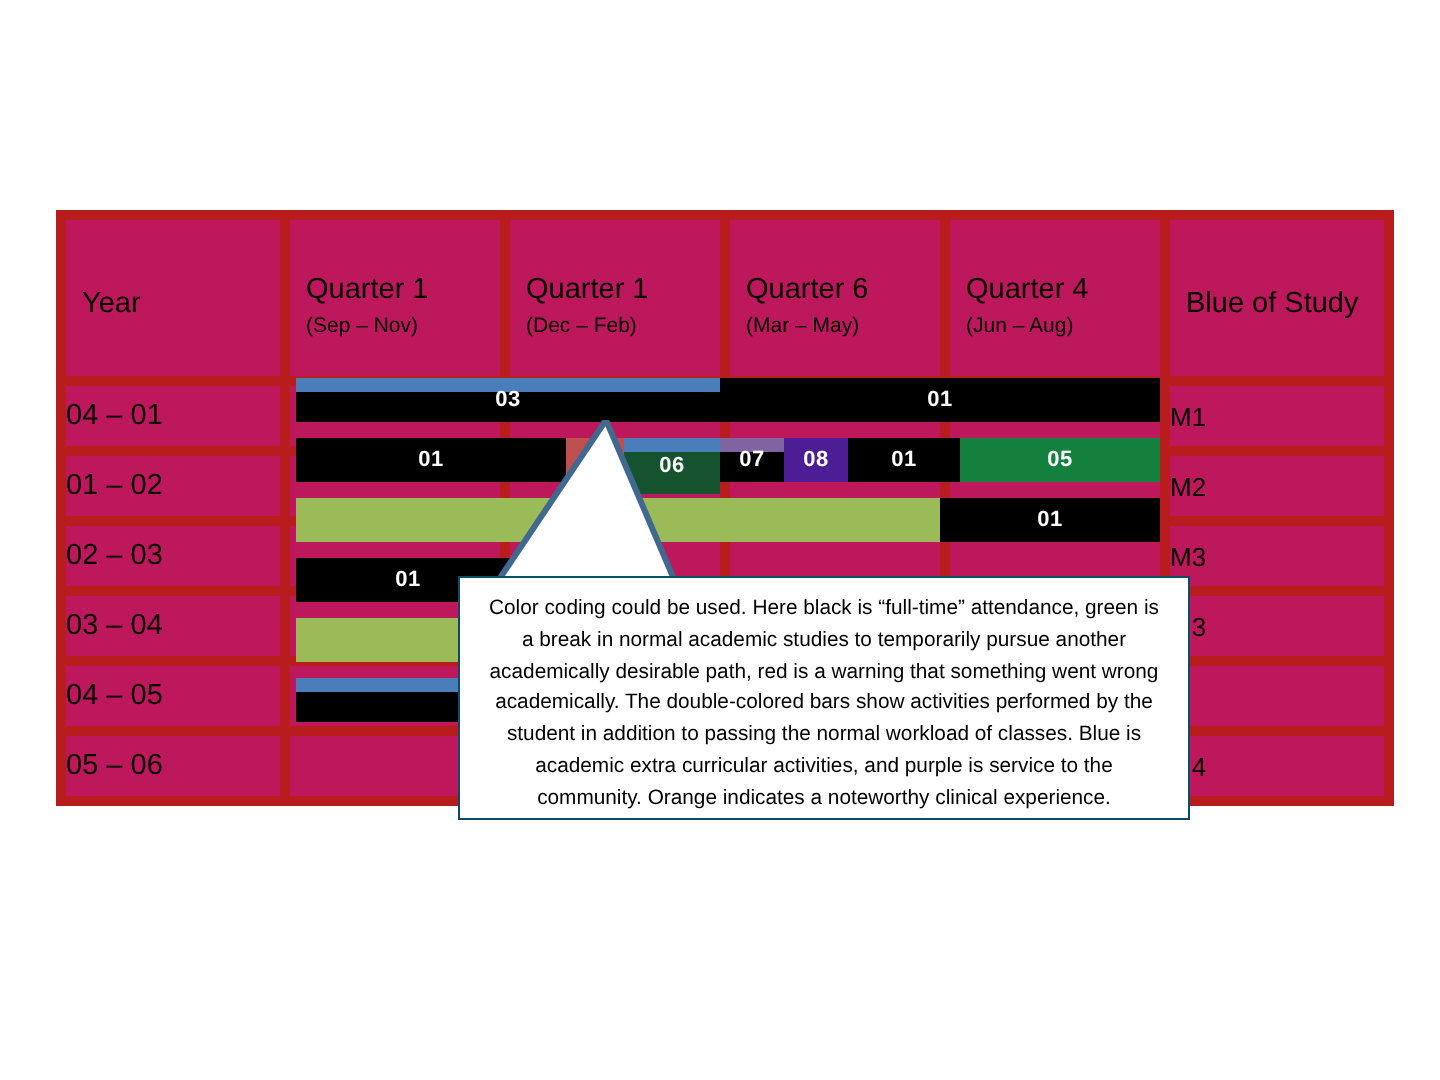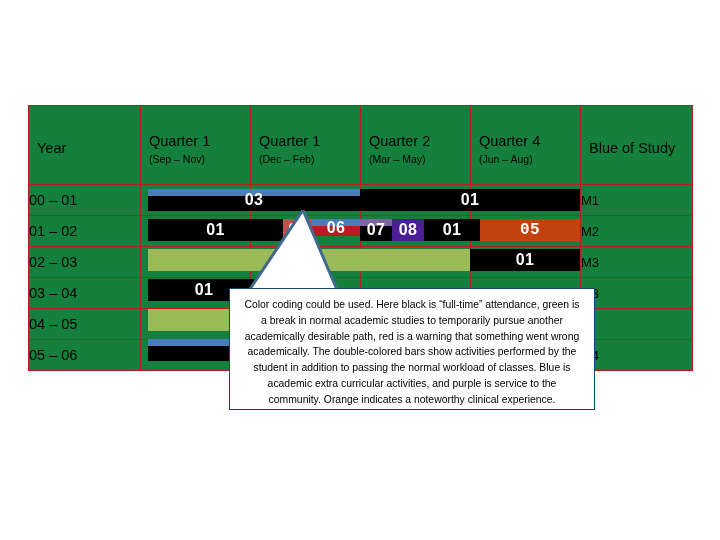--- a/index.html
+++ b/index.html
@@ -13,24 +13,24 @@
 
   
   #grid{
     position:absolute;
     left:28px; top:105px;
     width:664px;
     border-collapse:collapse;
     table-layout:fixed;
   }
   #grid td{
-    border:1px solid #b91c1c;
+    border:5px solid #b91c1c;
     padding:0;
     vertical-align:middle;
-    background:#15803d;
+    background:#be185d;
   }
   .c-year   {width:112px;}
   .c-q      {width:110px;}
   .c-last   {width:112px;}
 
   
   .hdr{height:78px; vertical-align:top;}
   .hdr-in{padding:8px 0 0 8px;}
   .hdr-title{
     font-size:14.5px; color:#000; line-height:1.18; font-weight:400;
@@ -55,21 +55,21 @@
     pointer-events:none;
   }
   .bar{
     position:absolute;
     box-sizing:border-box;
   }
   .bar .lbl{
     position:absolute;
     left:0; right:0; top:0; bottom:0;
     display:flex; align-items:center; justify-content:center;
-    color:#ffffff; font-size:16px; font-weight:bold;
+    color:#ffffff; font-size:11px; font-weight:bold;
     letter-spacing:.3px;
     text-align:right;
   }
   .strip{
     position:absolute;
     left:0; top:0; height:7px;
   }
 
   
   #callout{
@@ -121,38 +121,38 @@
           </div>
         </td>
         <td class="hdr">
           <div class="hdr-in">
             <div class="hdr-title">Quarter 1</div>
             <div class="hdr-sub">(Dec – Feb)</div>
           </div>
         </td>
         <td class="hdr">
           <div class="hdr-in">
-            <div class="hdr-title">Quarter 2</div>
+            <div class="hdr-title">Quarter 6</div>
             <div class="hdr-sub">(Mar – May)</div>
           </div>
         </td>
         <td class="hdr">
           <div class="hdr-in">
             <div class="hdr-title">Quarter 4</div>
             <div class="hdr-sub">(Jun – Aug)</div>
           </div>
         </td>
         <td class="hdr">
           <div class="hdr-in">
             <div class="hdr-title">Blue of Study</div>
           </div>
         </td>
       </tr>
       <tr class="brow">
-        <td class="ylabel">00 – 01</td>
+        <td class="ylabel">04 – 01</td>
         <td></td>
         <td></td>
         <td></td>
         <td></td>
         <td class="ystudy">M1</td>
       </tr>
       <tr class="brow">
         <td class="ylabel">01 – 02</td>
         <td></td>
         <td></td>
@@ -202,35 +202,35 @@
     </div>
     <div class="bar" style="left: 360px; width: 220px; top: 189px; height: 22px; background: rgb(0, 0, 0);">
       <div class="lbl">01</div>
     </div>
     <div class="bar" style="left: 148px; width: 135px; top: 219px; height: 22px; background: rgb(0, 0, 0);">
       <div class="lbl">01</div>
     </div>
     <div class="bar" style="left: 283px; width: 29px; top: 219px; height: 22px; background: rgb(192, 80, 77);">
       <div class="lbl">04</div>
     </div>
-    <div class="bar" style="left: 312px; width: 48px; top: 219px; height: 17px; background: #b91c1c; text-decoration: underline;">
+    <div class="bar" style="left: 312px; width: 48px; top: 219px; height: 28px; background: #14532d; text-decoration: underline;">
       <div class="strip" style="width: 48px; background: rgb(74, 126, 187);"></div>
       <div class="lbl">06</div>
     </div>
     <div class="bar" style="left: 360px; width: 32px; top: 219px; height: 22px; background: #000000;">
       <div class="strip" style="width: 32px; background: rgb(128, 100, 162);"></div>
       <div class="lbl">07</div>
     </div>
     <div class="bar" style="left: 392px; width: 32px; top: 219px; height: 22px; background: #4c1d95;">
       <div class="lbl">08</div>
     </div>
     <div class="bar" style="left: 424px; width: 56px; top: 219px; height: 22px; background: rgb(0, 0, 0);">
       <div class="lbl">01</div>
     </div>
-    <div class="bar" style="left: 480px; width: 100px; top: 219px; height: 22px; background: #c2410c; font-family: Liberation Mono, monospace;">
+    <div class="bar" style="left: 480px; width: 100px; top: 219px; height: 22px; background: #15803d;">
       <div class="lbl">05</div>
     </div>
     <div class="bar" style="left: 148px; width: 322px; top: 249px; height: 22px; background: rgb(155, 187, 89);"></div>
     <div class="bar" style="left: 470px; width: 110px; top: 249px; height: 22px; background: rgb(0, 0, 0);">
       <div class="lbl">01</div>
     </div>
     <div class="bar" style="left: 148px; width: 112px; top: 279px; height: 22px; background: rgb(0, 0, 0);">
       <div class="lbl">01</div>
     </div>
     <div class="bar" style="left: 148px; width: 112px; top: 309px; height: 22px; background: rgb(155, 187, 89);"></div>

